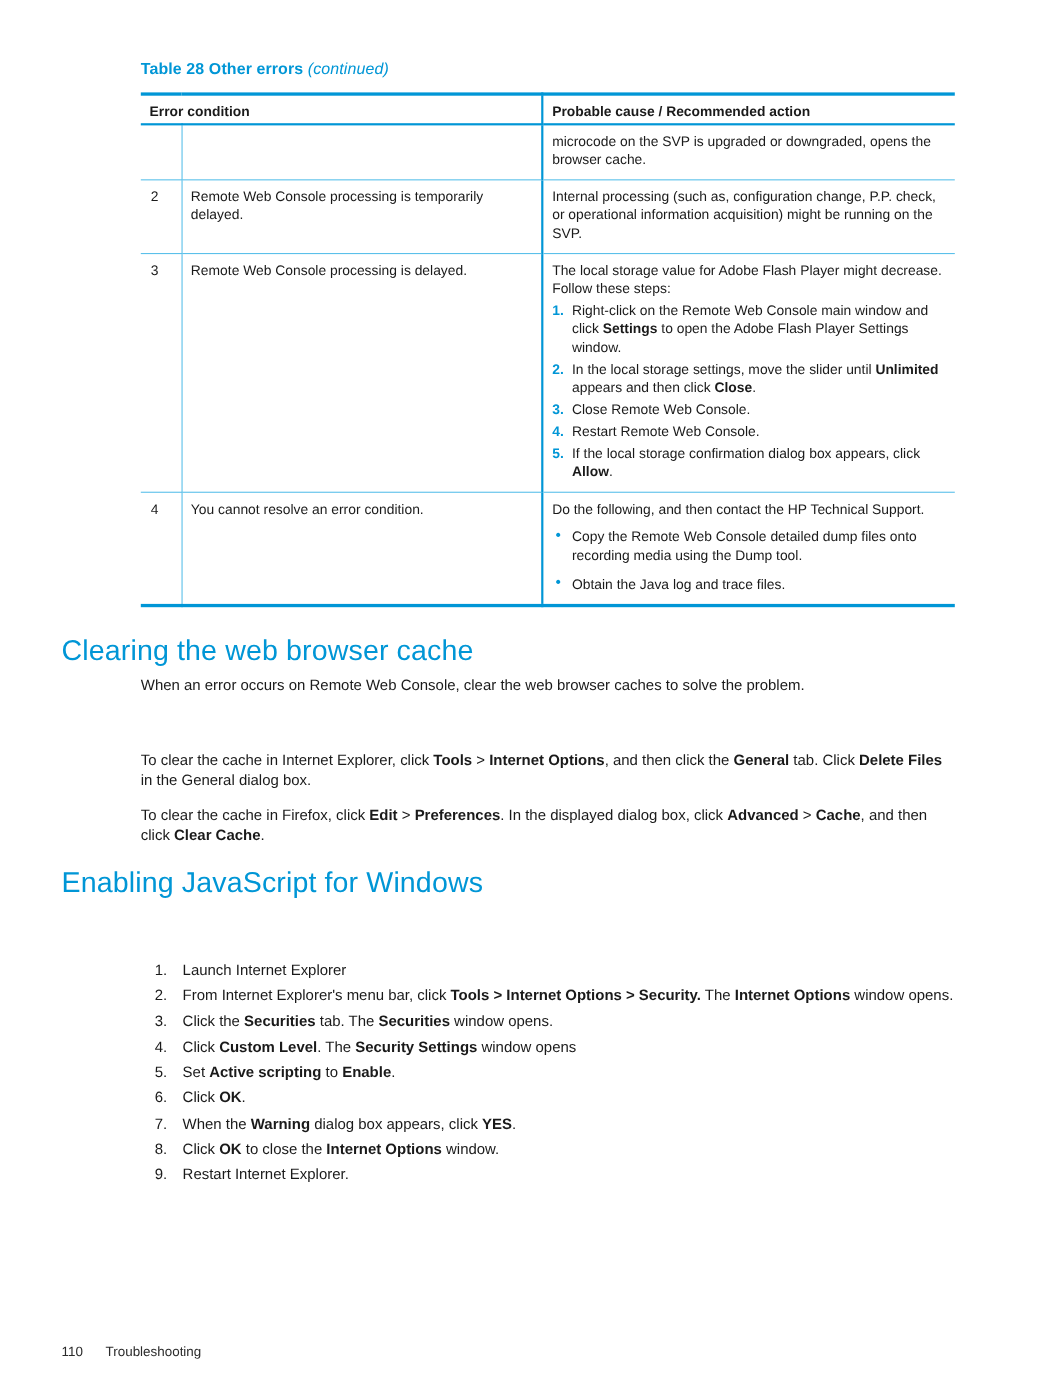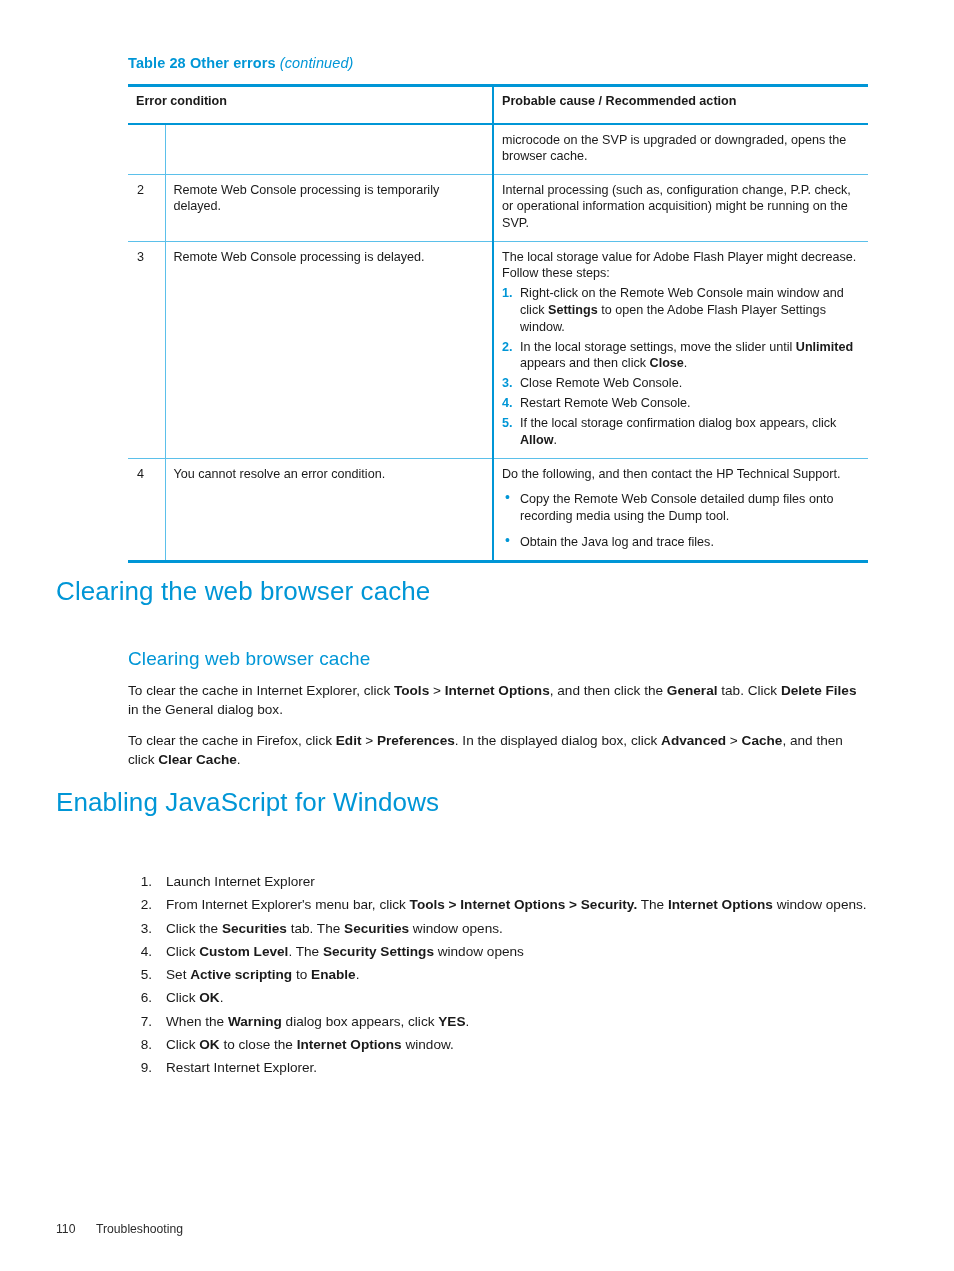--- a/index.html
+++ b/index.html
@@ -55,21 +55,21 @@
     padding: 7px 8px 9px 8px;
     font-size: 12.6px;
     line-height: 1.32;
     border-bottom: 1px solid #5bc0ea;
   }
   .err-table thead th {
     font-weight: bold;
     font-size: 12.6px;
     border-bottom: 2px solid #0096d6;
     padding-top: 6px;
-    padding-bottom: 13px;
+    padding-bottom: 2px;
     text-align: left;
   }
   .col-num { width: 37px; }
   .col-cond { width: 328px; }
   .col-cause { width: 375px; }
 
   .err-table td.cell-num {
     border-right: 1px solid #5bc0ea;
     text-align: left;
     padding-left: 9px;
@@ -266,22 +266,22 @@
             </li>
           </ul>
         </td>
       </tr>
 
     </tbody>
   </table>
 
   <h1 class="sect-h1" style="top:576px;">Clearing the web browser cache</h1>
 
-
-  <h2 class="sect-h2" style="top:648px;">Clearing web browser cache</h2>
+  <p class="body" style="top:613px;">When an error occurs on Remote Web Console, clear the web browser caches to solve the problem.</p>
+
 
   <p class="body" style="top:731px;"><span>To clear the cache in Firefox, click </span><span class="b">Edit</span><span> &gt; </span><span class="b">Preferences</span><span>. In the displayed dialog box, click </span><span class="b">Advanced</span><span> &gt; </span><span class="b">Cache</span><span>, and then click </span><span class="b">Clear Cache</span><span>.</span></p>
 
   <p class="body" style="top:681px;"><span>To clear the cache in Internet Explorer, click </span><span class="b">Tools</span><span> &gt; </span><span class="b">Internet Options</span><span>, and then click the </span><span class="b">General</span><span> tab. Click </span><span class="b">Delete Files</span><span> in the General dialog box.</span></p>
 
   <h1 class="sect-h1" style="top:787px;">Enabling JavaScript for Windows</h1>
 
 
   <ol class="proc" style="top:872px;">
     <li>

